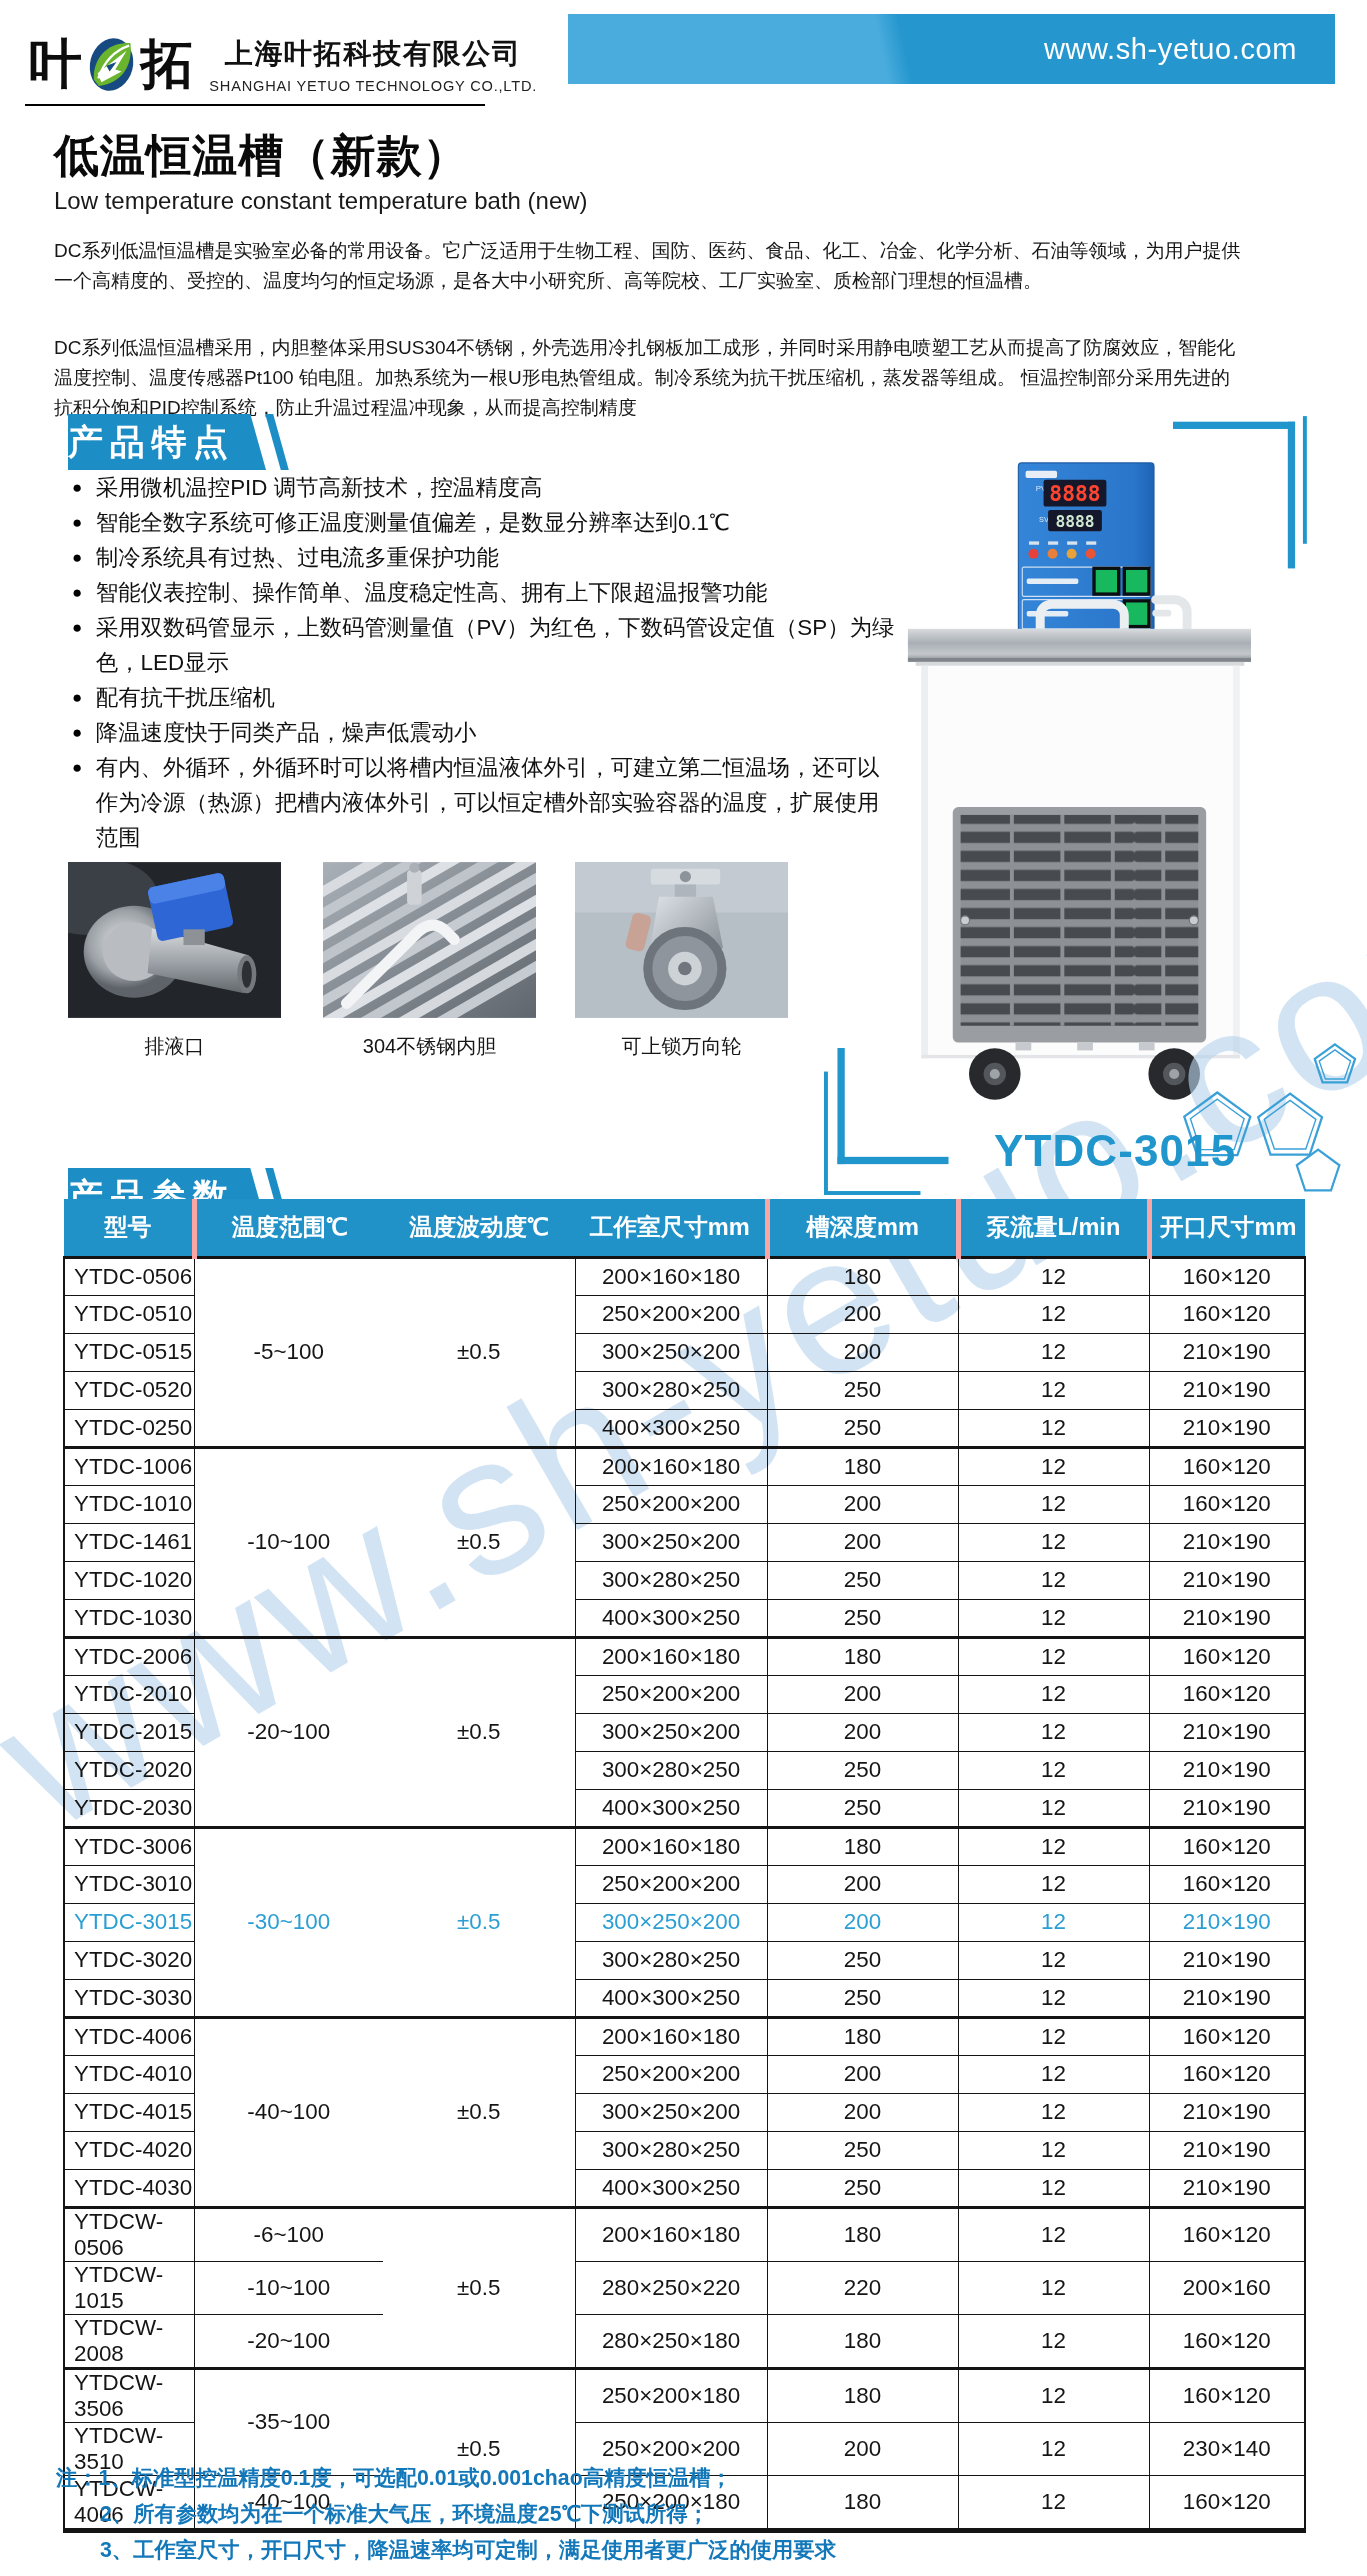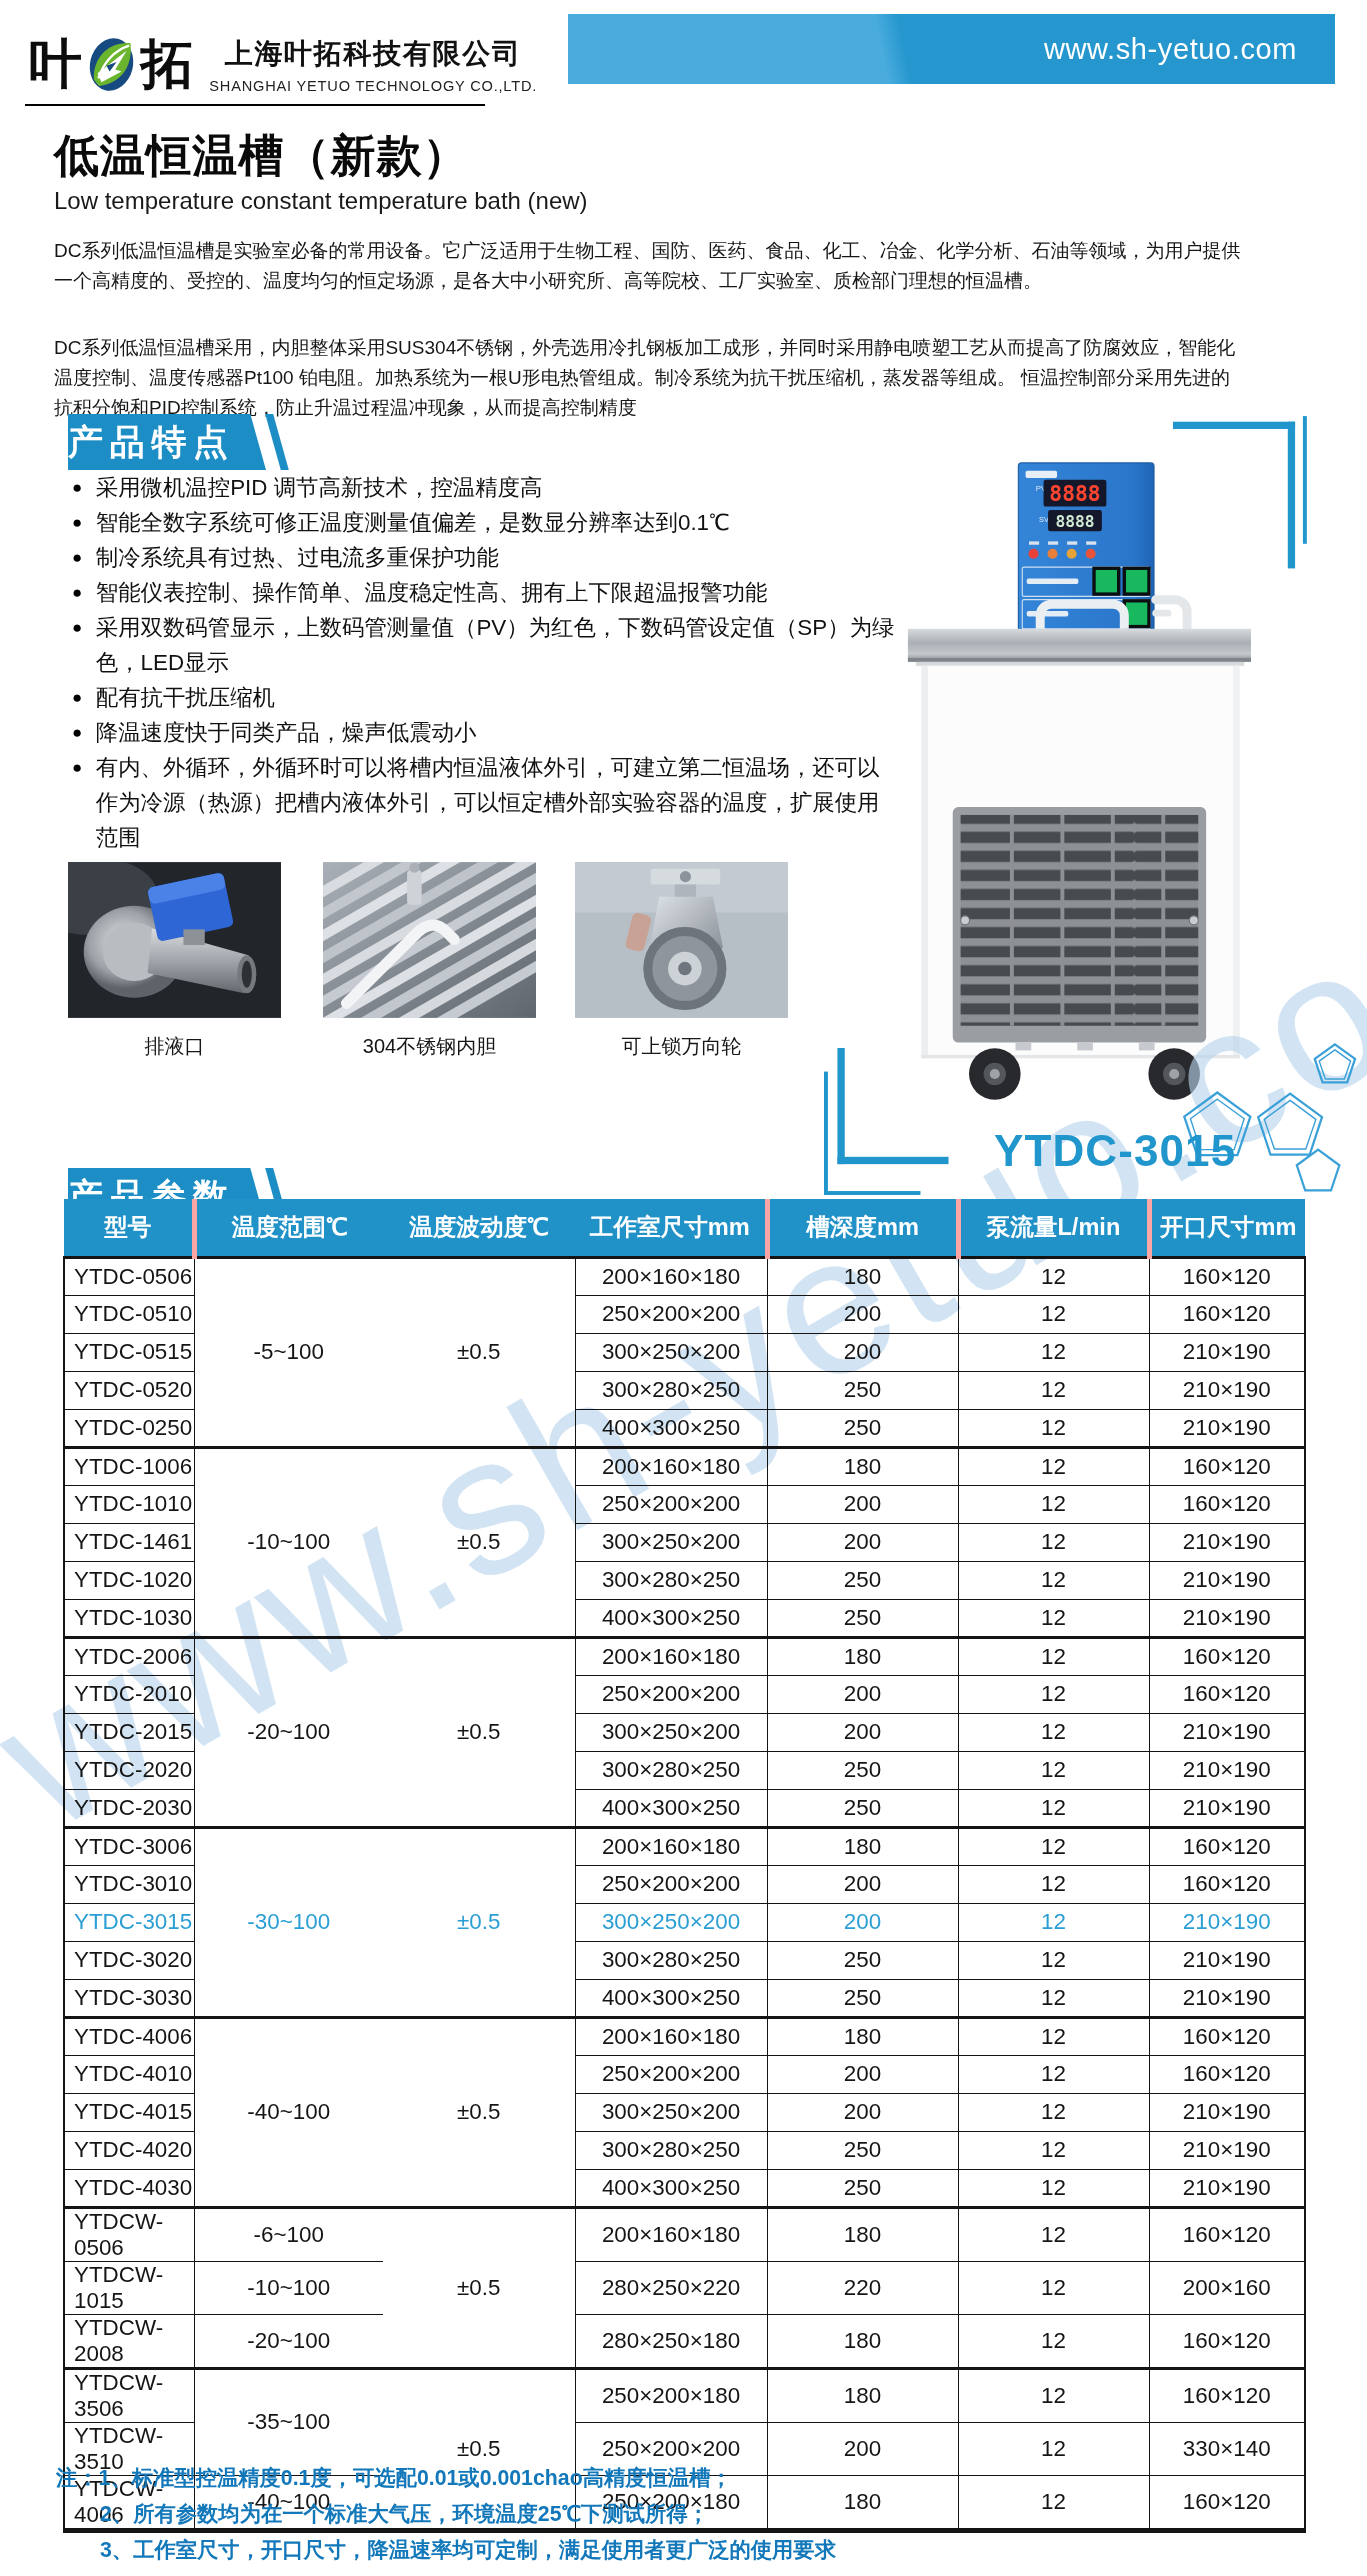--- a/index.html
+++ b/index.html
@@ -617,21 +617,21 @@
             <td class="chamber">250×200×180</td>
             <td class="depth">180</td>
             <td class="flow">12</td>
             <td class="opening">160×120</td>
           </tr>
           <tr>
             <td class="model">YTDCW-3510</td>
             <td class="chamber">250×200×200</td>
             <td class="depth">200</td>
             <td class="flow">12</td>
-            <td class="opening">330×140</td>
+            <td class="opening">230×140</td>
           </tr>
           <tr>
             <td class="model bb">YTDCW-4006</td>
             <td class="range bb">-40~100</td>
             <td class="chamber bb">250×200×180</td>
             <td class="depth bb">180</td>
             <td class="flow bb">12</td>
             <td class="opening bb">160×120</td>
           </tr>
         </tbody>

